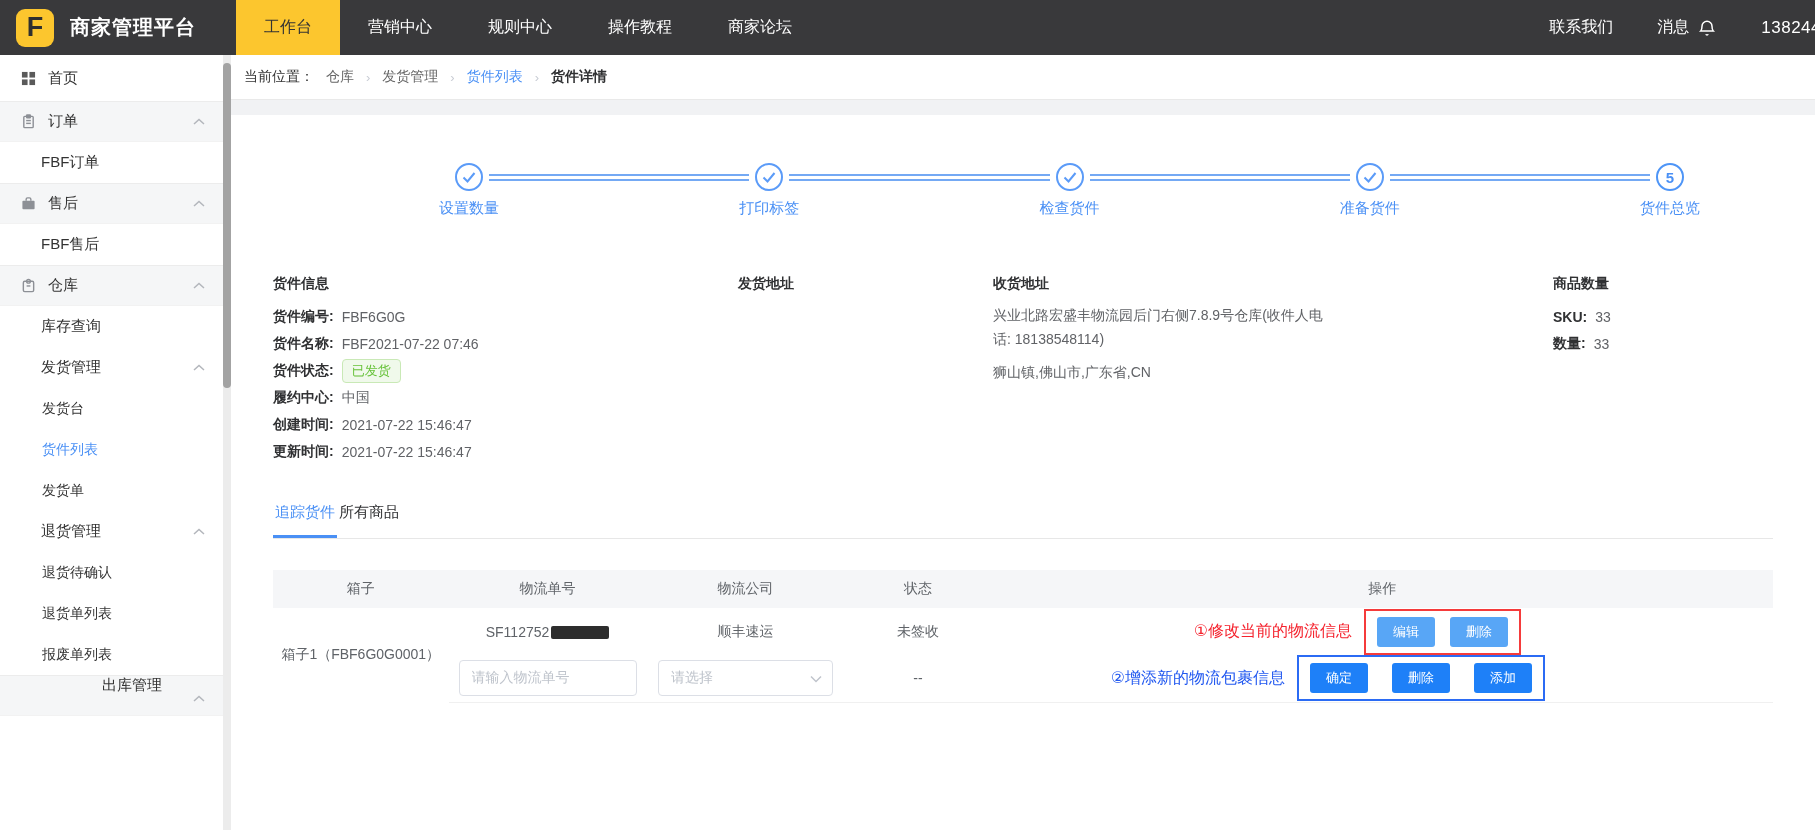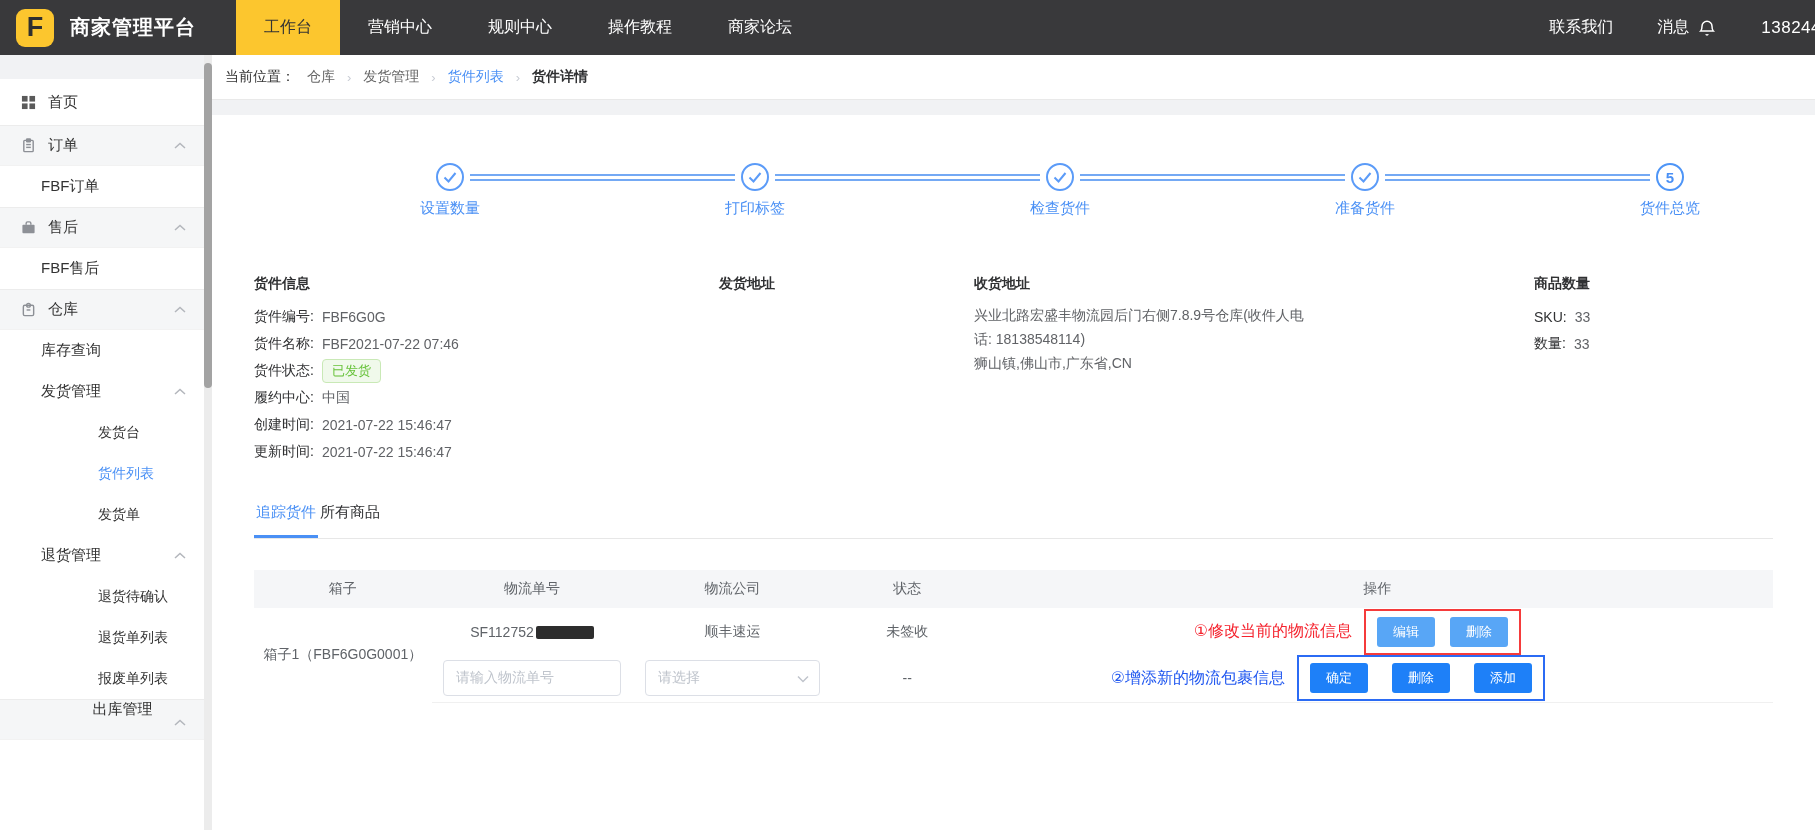--- a/index.html
+++ b/index.html
@@ -14,33 +14,33 @@
   .top-nav { display:flex; height:55px; margin-left:40px; }
   .top-nav-item { padding:0 28px; display:flex; align-items:center; font-size:16px; cursor:pointer; }
   .top-nav-item.active { background:#fcc62e; color:#333; }
   .topbar-right { margin-left:auto; display:flex; align-items:center; gap:44px; font-size:16px; padding-right:2px; }
   .msg-wrap { display:flex; align-items:center; gap:8px; }
   .bell-icon svg { display:block; }
   .phone { font-size:17px; letter-spacing:0.5px; margin-right:-8px; }
 
   
   .layout { display:flex; height:775px; }
-  .sidebar { width:204px; background:#fff; flex:none;margin-top:24px; }
+  .sidebar { width:223px; background:#fff; flex:none; }
   .side-scroll { width:8px; flex:none; background:#ececec; position:relative; }
   .side-scroll .thumb { position:absolute; top:8px; left:0; width:8px; height:325px; background:#a3a3a3; border-radius:4px; }
   .main { flex:1; min-width:0; display:flex; flex-direction:column; background:#f1f2f4; }
 
   
   .side-item { height:41px; display:flex; align-items:center; font-size:15px; color:#333; cursor:pointer; }
   .side-item.first { height:46px; }
   .side-item.group { background:#f5f6f7; border-top:1px solid #ececec; border-bottom:1px solid #f2f2f2; }
   .side-item .s-icon { width:16px; margin-left:21px; margin-right:11px; display:flex; }
   .side-item.lv2 { padding-left:41px; font-size:15px; }
   .side-item.lv2.group { padding-left:41px;flex-direction:column; }
-  .side-item.lv3 { padding-left:98px; font-size:14px; }
+  .side-item.lv3 { padding-left:42px; font-size:14px; }
   .side-item.active { color:#4a90f5; }
   .chev { margin-left:auto; margin-right:18px; display:flex; }
 
   
   .crumb-bar { height:45px; background:#fff; border-bottom:1px solid #e9e9e9; display:flex; align-items:center;
     padding-left:13px; font-size:14px; color:#333; }
   .crumb-items { display:flex; align-items:center; gap:12px; margin-left:12px; }
   .crumb { color:#666; cursor:pointer; }
   .crumb.link { color:#4a90f5; }
   .crumb.current { color:#303133; font-weight:700; }
@@ -59,25 +59,25 @@
     font-size:15px; font-weight:700; display:flex; align-items:center; justify-content:center; background:#fff; }
 
   
   .info-grid { display:flex; font-size:14px; color:#606266; }
   .info-col h3 { font-size:14px; color:#303133; font-weight:700; margin-bottom:10px; }
   .col-shipment { width:465px; flex:none; }
   .col-from { width:255px; flex:none; }
   .col-to { width:560px; flex:none; }
   .col-qty { flex:1; }
   .kv { display:flex; align-items:center; min-height:27px; }
-  .kv .k { font-weight:400; color:#303133; margin-right:8px; white-space:nowrap; }
+  .kv .k { font-weight:700; color:#303133; margin-right:8px; white-space:nowrap; }
   .badge-green { background:#f0f9eb; color:#67c23a; border:1px solid #c9e9b6; border-radius:4px;
     font-size:13px; padding:2px 9px; }
   .addr { width:345px; line-height:24px; }
-  .addr-region { }
+  .addr-region { margin-top:9px; }
 
   
   .tabs { display:flex; margin-top:32px; border-bottom:1px solid #e7e7e7; }
   .tab { font-size:15px; color:#303133; padding:6px 2px 13px; cursor:pointer; }
   .tab.active { color:#4a90f5; border-bottom:3px solid #4a90f5; }
 
   
   table.pkg { width:100%; border-collapse:collapse; margin-top:31px; table-layout:fixed; }
   table.pkg th { background:#f5f6f8; height:38px; font-weight:400; font-size:14px; color:#5f6368; }
   table.pkg td { height:47px; text-align:center; font-size:14px; color:#5f6368; vertical-align:middle; }

